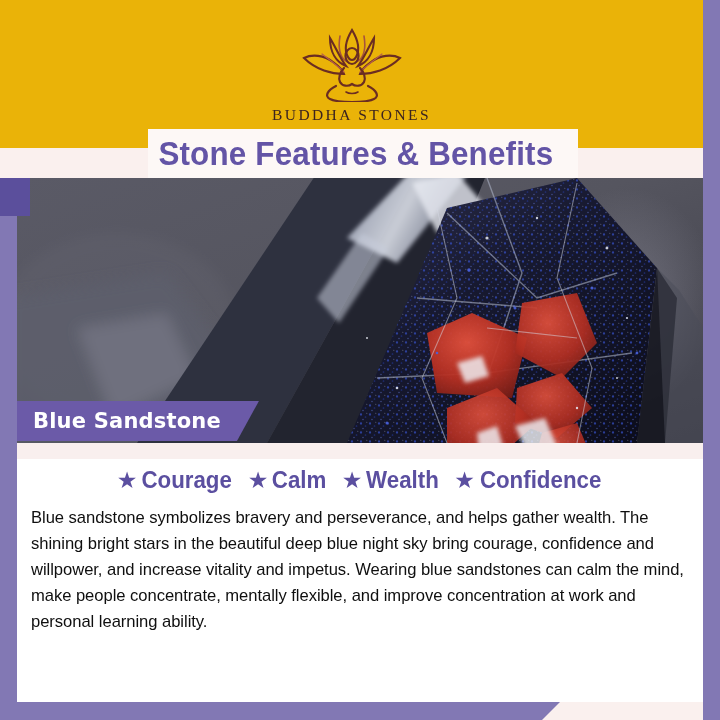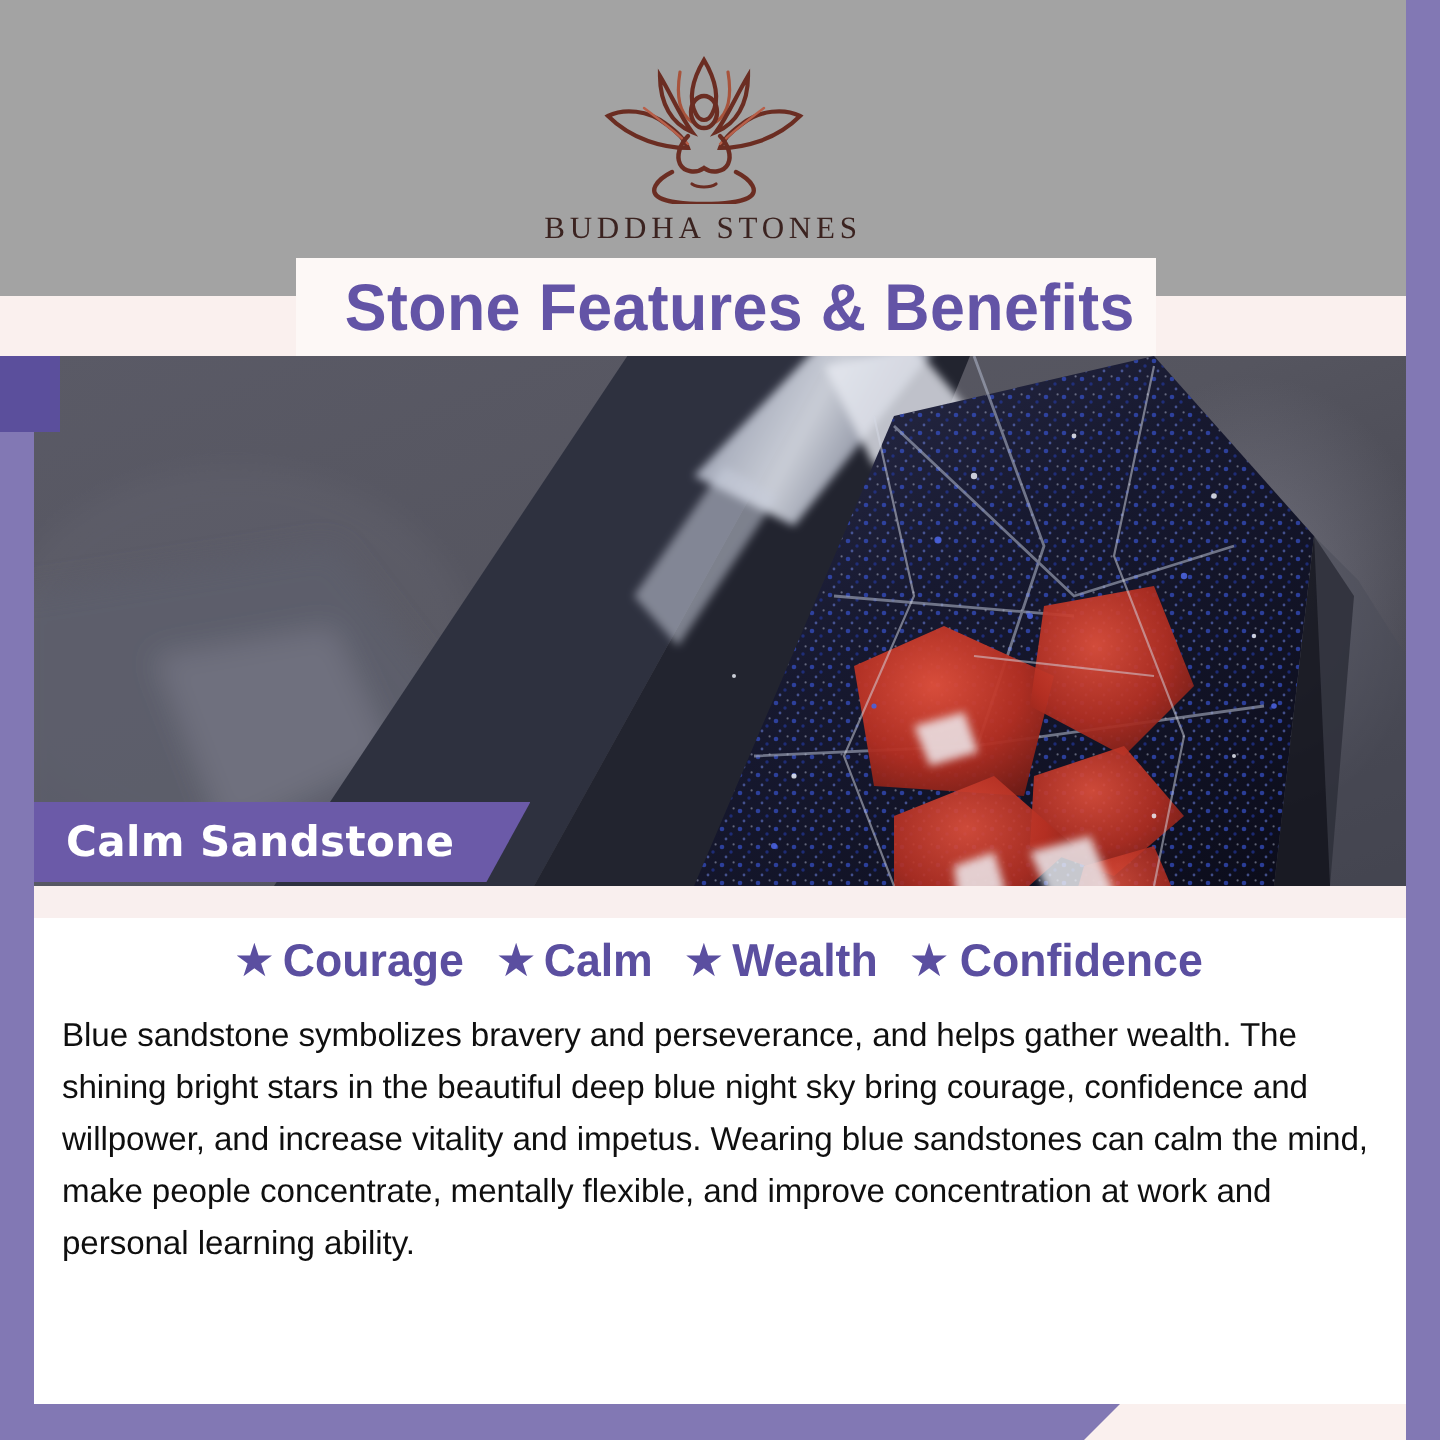--- a/index.html
+++ b/index.html
@@ -21,30 +21,30 @@
   .band-bottom{
     position:absolute;left:0;bottom:0;width:560px;height:18px;background:#8278b4;
     clip-path:polygon(0 0,100% 0,calc(100% - 18px) 100%,0 100%);
   }
   .left-notch{
     position:absolute;left:0;top:178px;width:30px;height:38px;background:#5b4f9c;
     clip-path:polygon(0 0,100% 0,100% 100%,0 100%);
   }
 
   
-  .header{position:absolute;left:0;top:0;width:703px;height:148px;background:#a3a3a3;}
+  .header{position:absolute;left:0;top:0;width:703px;height:148px;background:#eab308;}
   .logo-wrap{position:absolute;left:0;right:0;top:24px;display:flex;flex-direction:column;align-items:center;}
   .logo-mark{width:148px;height:78px;display:block;}
   .logo-word{
     margin-top:4px;font-family:"Liberation Serif", serif;
     font-size:15.5px;letter-spacing:2.4px;color:#3b2320;font-weight:400;
   }
   .title-box{
     position:absolute;left:148px;top:129px;width:430px;height:49px;
-    background:#fdf8f6;display:flex;align-items:center;justify-content:flex-end;
+    background:#fdf8f6;display:flex;align-items:center;justify-content:flex-start;
   }
   .title-text{
     font-family:"Liberation Sans Narrow","Liberation Sans",sans-serif;
     font-weight:700;font-size:33px;color:#6354a6;letter-spacing:0.2px;
     transform:scaleX(0.95);transform-origin:center;white-space:nowrap;
   }
 
   
   .photo{
     position:absolute;left:17px;top:178px;width:686px;height:265px;overflow:hidden;
@@ -243,21 +243,21 @@
           <circle cx="620" cy="175" r="1.4"></circle>
         <circle cx="370" cy="245" r="1.5"></circle>
           <circle cx="420" cy="175" r="1.3"></circle>
       </g>
     </svg>
   </div>
 
   <div class="left-notch"></div>
 
   <div class="stone-label">
-    <span>Calm Sandstone</span>
+    <span>Blue Sandstone</span>
   </div>
 
   <div class="pink-strip"></div>
   <div class="content">
 
     <div class="benefits">
       <div class="benefit">
         <span class="star">★</span>
         <span class="blabel">Courage</span>
       </div>

